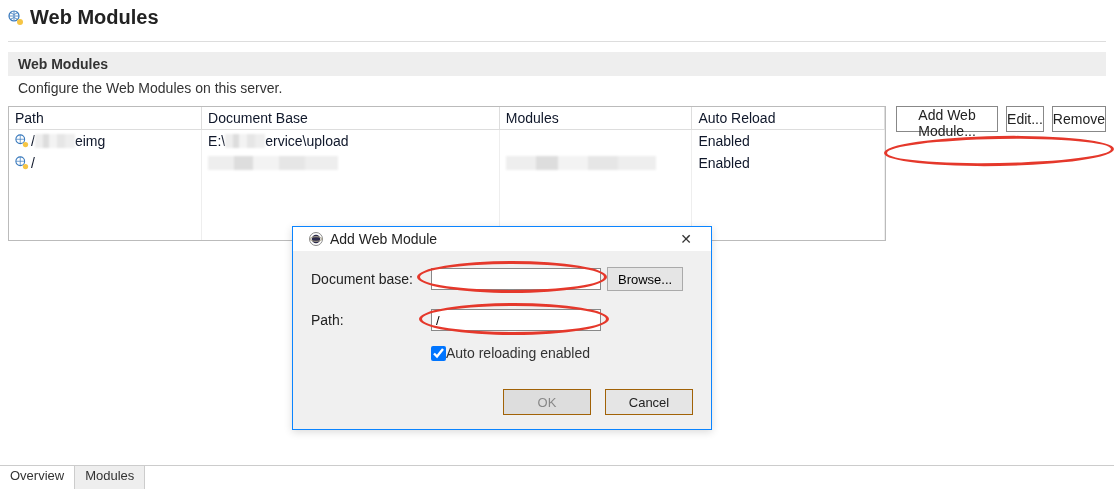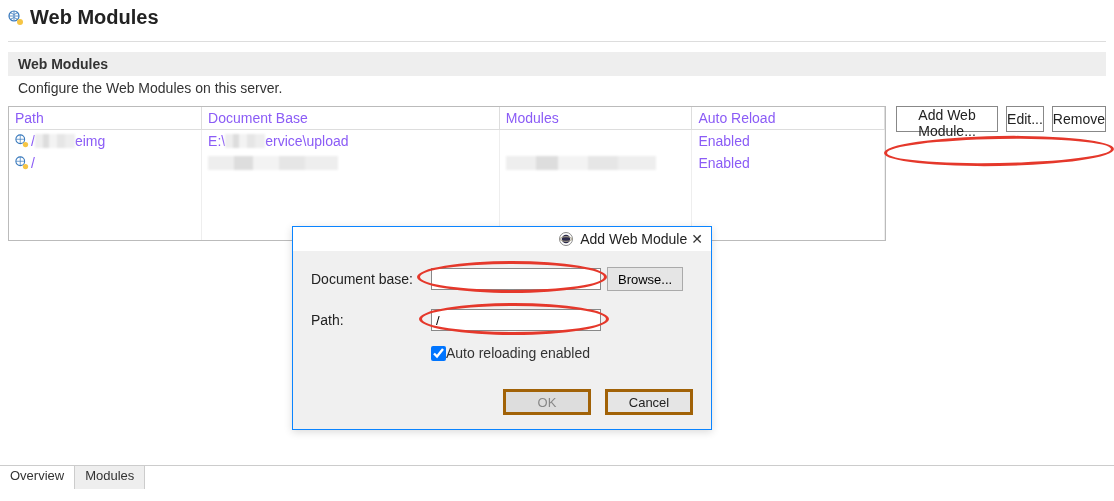--- a/index.html
+++ b/index.html
@@ -6,46 +6,46 @@
     body { background: #fff; width: 1114px; height: 501px; position: relative; overflow: hidden; font-size: 14px; color: #333; }
     .page-title { display: flex; align-items: center; gap: 6px; padding: 6px 8px 12px; }
     .page-title .txt { font-size: 20px; font-weight: 600; color: #222; }
     .title-icon { width: 16px; height: 16px; display: inline-block; }
     .hr { height: 1px; background: #ddd; margin: 0 8px; }
     .section-header { background: #eee; padding: 4px 10px; margin: 10px 8px 0; font-weight: 600; color: #333; }
     .section-desc { padding: 4px 10px 10px; color: #333; margin: 0 8px; }
     .body-area { display: flex; gap: 10px; padding: 0 8px; }
     .table-wrap { flex: 1; border: 1px solid #bbb; }
     table { width: 100%; border-collapse: collapse; table-layout: fixed; }
-    th, td { text-align: left; padding: 3px 6px; font-weight: normal; color: #8b5cf6; height: 22px; overflow: hidden; white-space: nowrap; }
+    th, td { text-align: left; padding: 3px 6px; font-weight: normal; color: #0f172a; height: 22px; overflow: hidden; white-space: nowrap; }
     th { border-right: 1px solid #ddd; border-bottom: 1px solid #ddd; }
     td { border-right: 1px solid #eee; }
     .row-icon { width: 14px; height: 14px; display: inline-block; vertical-align: -2px; margin-right: 2px; }
     .pixelate { display: inline-block; height: 14px; vertical-align: -2px; background: linear-gradient(90deg, #eee 20%, #ddd 20% 35%, #f3f3f3 35% 55%, #e6e6e6 55% 75%, #eee 75%); filter: blur(1px); }
     .side-buttons { width: 210px; display: flex; flex-direction: row; gap: 8px; position: relative; }
     .side-buttons button { background: #fff; border: 1px solid #888; height: 26px; font-size: 14px; color: #222; cursor: pointer; }
     .ellipse-highlight { position: absolute; border: 3px solid #e5382b; border-radius: 50%; pointer-events: none; }
     .footer-tabs { position: absolute; bottom: 12px; left: 0; right: 0; display: flex; border-top: 1px solid #ccc; height: 24px; }
     .footer-tab { padding: 2px 10px; border-right: 1px solid #ccc; font-size: 13px; color: #333; cursor: pointer; background: #fff; }
     .footer-tab.active { background: #eee; }
     .dialog { position: absolute; left: 292px; top: 226px; width: 420px; background: #f0f0f0; border: 1px solid #0a84ff; box-shadow: 0 2px 8px rgba(0,0,0,0.15); }
-    .dialog-titlebar { background: #fff; display: flex; align-items: center; justify-content: flex-end; padding: 4px 4px; }
+    .dialog-titlebar { background: #fff; display: flex; align-items: center; justify-content: space-between; padding: 4px 15px; }
     .dialog-titlebar .left { display: flex; align-items: center; gap: 6px; }
     .dialog-title { font-size: 14px; color: #222; }
     .eclipse-icon { width: 16px; height: 16px; display: inline-block; }
     .close-x { font-family: Arial, sans-serif; font-size: 14px; color: #333; cursor: pointer; padding: 0 4px; }
     .dialog-body { padding: 16px 18px 8px; }
     .form-row { display: flex; align-items: center; margin-bottom: 18px; position: relative; }
     .form-label { width: 120px; color: #222; }
     .text-input { height: 22px; border: 1px solid #888; background: #fff; padding: 0 4px; font-size: 13px; }
     .browse-btn { margin-left: 6px; height: 24px; padding: 0 10px; background: #e5e5e5; border: 1px solid #aaa; cursor: pointer; font-size: 13px; }
     .checkbox-row { display: flex; align-items: center; margin-left: 120px; margin-top: -4px; }
     .checkbox-row input { width: 15px; height: 15px; }
     .dialog-actions { display: flex; justify-content: flex-end; gap: 14px; padding: 20px 18px 14px; }
-    .dlg-btn { width: 88px; height: 26px; border: 3px solid #a16207; font-size: 13px; cursor: pointer; }
+    .dlg-btn { width: 88px; height: 26px; border: 1px solid #a16207; font-size: 13px; cursor: pointer; }
     .btn-ok { background: #ddd; color: #888; cursor: default; }
     .btn-cancel { background: #e5e5e5; color: #222; }
   </style>
 </head>
 <body>
 
 <div class="page-title">
   <span class="title-icon">
     <svg viewBox="0 0 16 16">
         <circle cx="6" cy="6" r="5" fill="#fff" stroke="#3a7abd" stroke-width="1.2"></circle>

